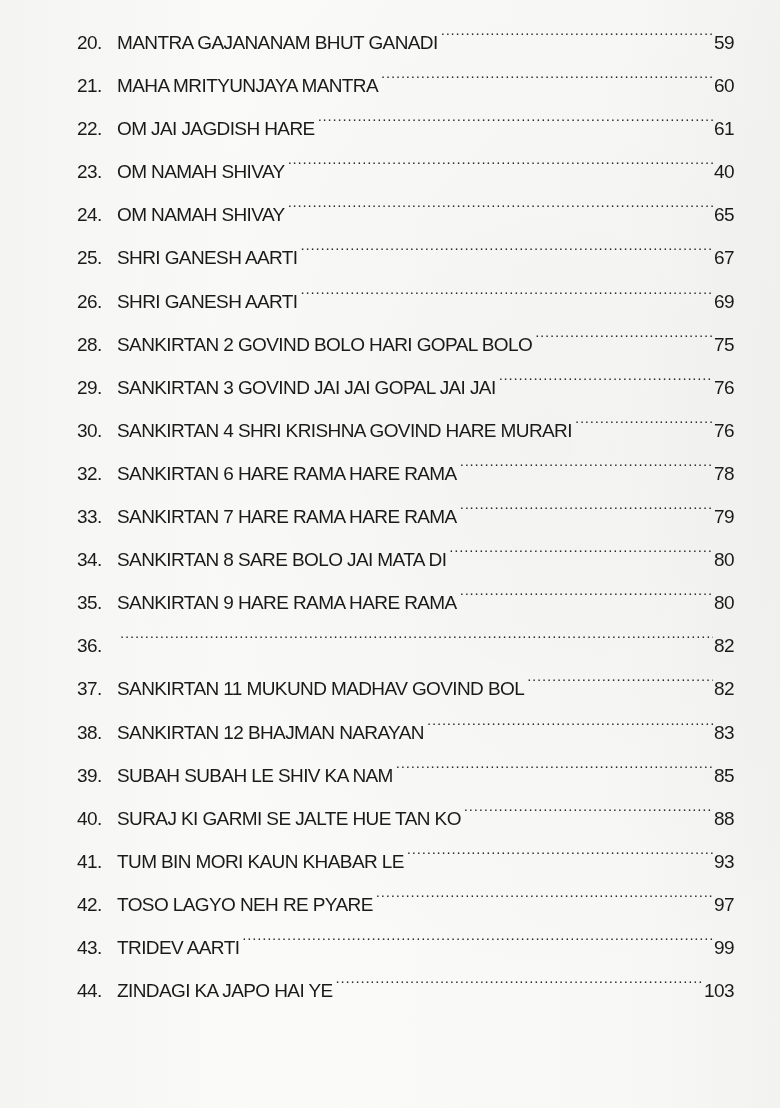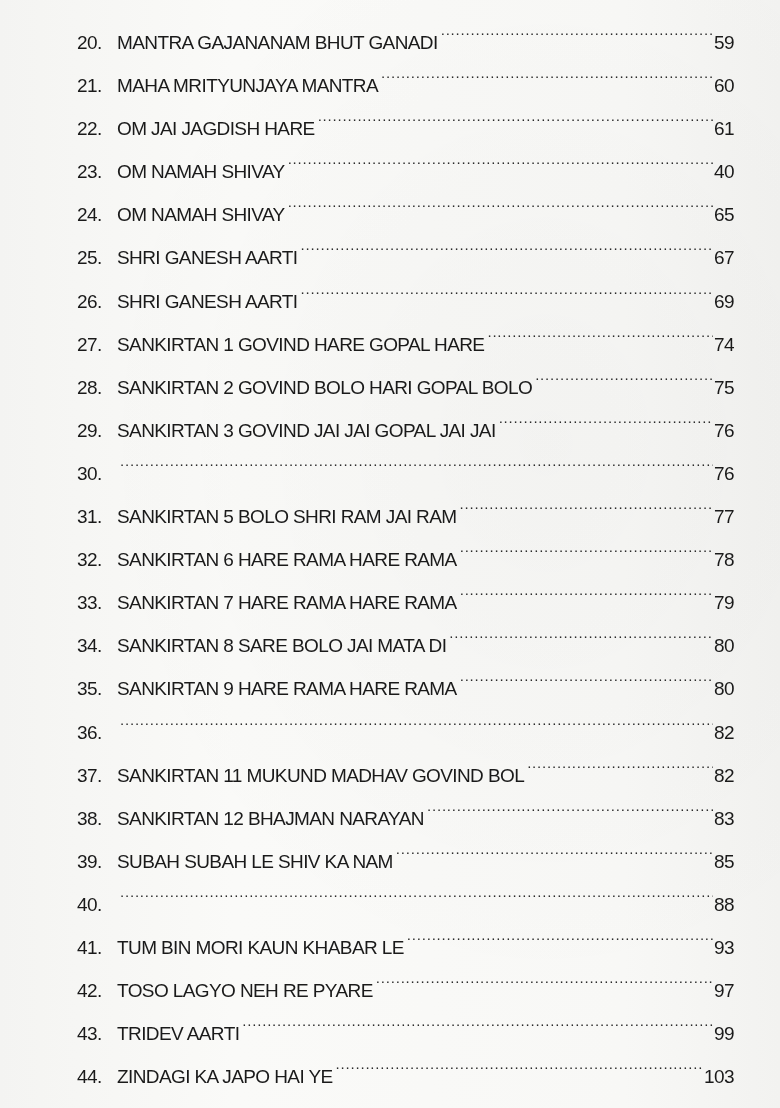--- a/index.html
+++ b/index.html
@@ -116,47 +116,36 @@
       <span class="toc-dots"></span>
       <span class="toc-page">67</span>
     </li>
     <li class="toc-row">
       <span class="toc-num">26.</span>
       <span class="toc-title">SHRI GANESH AARTI</span>
       <span class="toc-dots"></span>
       <span class="toc-page">69</span>
     </li>
     <li class="toc-row">
-      <span class="toc-num">27.</span>
-      <span class="toc-title">SANKIRTAN 1  GOVIND HARE GOPAL HARE</span>
-      <span class="toc-dots"></span>
-      <span class="toc-page">74</span>
-    </li>
-    <li class="toc-row">
       <span class="toc-num">28.</span>
       <span class="toc-title">SANKIRTAN 2  GOVIND BOLO HARI GOPAL BOLO</span>
       <span class="toc-dots"></span>
       <span class="toc-page">75</span>
     </li>
     <li class="toc-row">
       <span class="toc-num">29.</span>
       <span class="toc-title">SANKIRTAN 3  GOVIND JAI JAI GOPAL JAI JAI</span>
       <span class="toc-dots"></span>
       <span class="toc-page">76</span>
     </li>
     <li class="toc-row">
       <span class="toc-num">30.</span>
+      <span class="toc-title">SANKIRTAN 4  SHRI KRISHNA GOVIND HARE MURARI</span>
       <span class="toc-dots"></span>
       <span class="toc-page">76</span>
-    </li>
-    <li class="toc-row">
-      <span class="toc-num">31.</span>
-      <span class="toc-title">SANKIRTAN 5 BOLO SHRI RAM JAI RAM</span>
-      <span class="toc-dots"></span>
-      <span class="toc-page">77</span>
     </li>
     <li class="toc-row">
       <span class="toc-num">32.</span>
       <span class="toc-title">SANKIRTAN 6 HARE RAMA HARE RAMA</span>
       <span class="toc-dots"></span>
       <span class="toc-page">78</span>
     </li>
     <li class="toc-row">
       <span class="toc-num">33.</span>
       <span class="toc-title">SANKIRTAN 7 HARE RAMA HARE RAMA</span>
@@ -193,20 +182,21 @@
       <span class="toc-page">83</span>
     </li>
     <li class="toc-row">
       <span class="toc-num">39.</span>
       <span class="toc-title">SUBAH SUBAH LE SHIV KA NAM</span>
       <span class="toc-dots"></span>
       <span class="toc-page">85</span>
     </li>
     <li class="toc-row">
       <span class="toc-num">40.</span>
+      <span class="toc-title">SURAJ KI GARMI SE JALTE HUE TAN KO</span>
       <span class="toc-dots"></span>
       <span class="toc-page">88</span>
     </li>
     <li class="toc-row">
       <span class="toc-num">41.</span>
       <span class="toc-title">TUM BIN MORI KAUN KHABAR LE</span>
       <span class="toc-dots"></span>
       <span class="toc-page">93</span>
     </li>
     <li class="toc-row">

